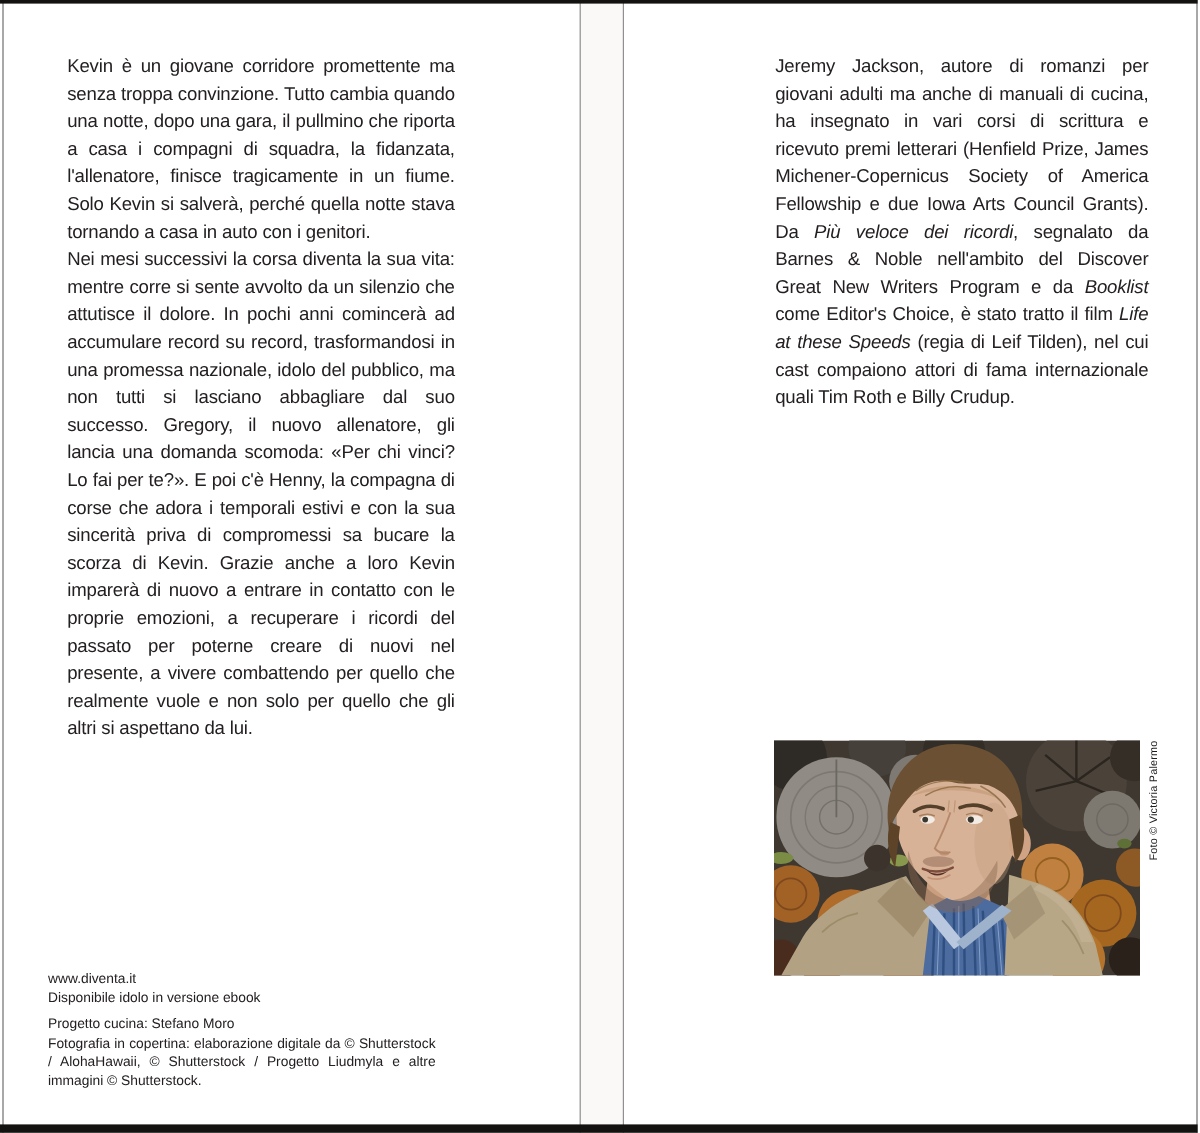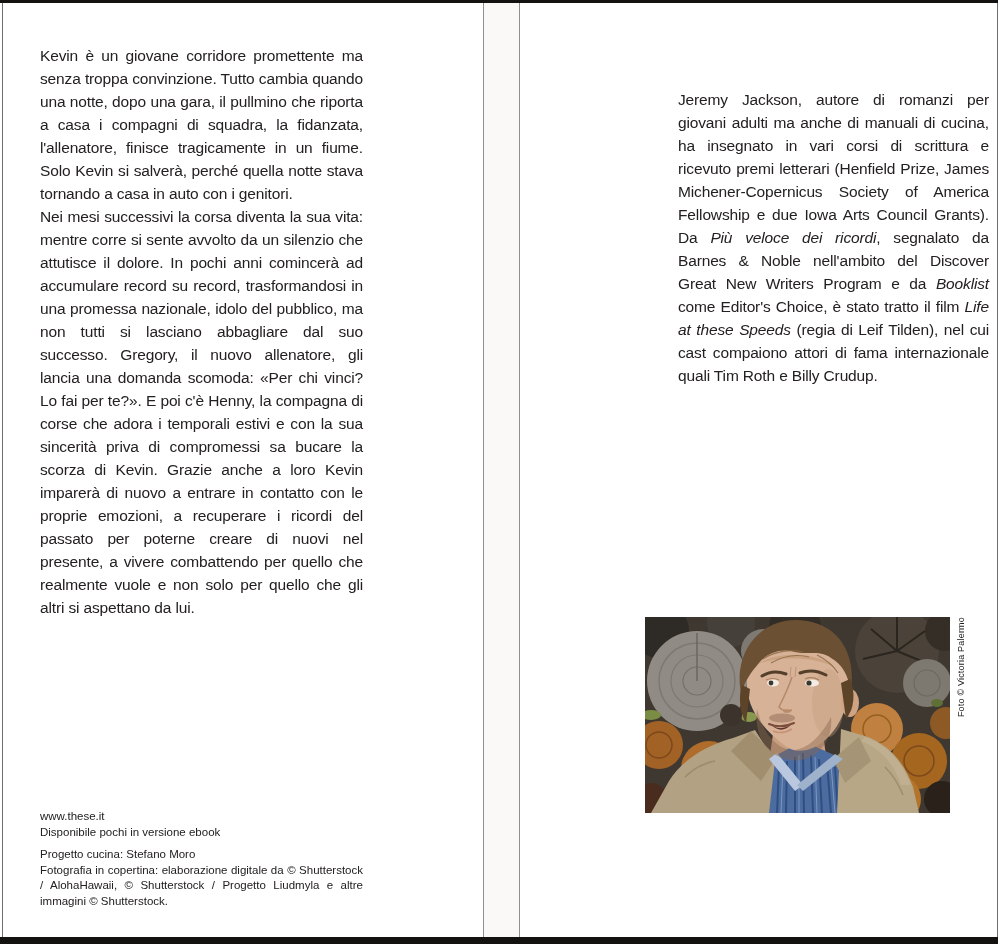--- a/index.html
+++ b/index.html
@@ -30,22 +30,22 @@
   .edge-right   { position: absolute; left: 997px; top: 0; width: 1px; height: 944px; background: #6f6f6f; }
 
   .flap-text {
     position: absolute; top: 44px;
     font-size: 15.5px; line-height: 23px;
     text-align: justify;
     letter-spacing: -0.15px;
     hyphens: auto; -webkit-hyphens: auto;
   }
   .flap-text p { margin: 0; }
-  .left-text  { left: 40px;  width: 323px; }
-  .right-text { left: 678px; width: 311px; margin-top: 44px; }
+  .left-text  { left: 56px;  width: 323px; }
+  .right-text { left: 646px; width: 311px; }
   .it { font-style: italic; }
 
   .footer {
     position: absolute; left: 40px; top: 809px; width: 323px;
     font-size: 11.5px; line-height: 15.5px;
   }
   .footer .gap { height: 7px; }
   .credit-just { text-align: justify; }
 
   figure.photo { margin: 0; position: absolute; left: 645px; top: 617px; width: 305px; height: 196px; }
@@ -66,22 +66,22 @@
 <div id="page">
 
   <div class="fold-strip"></div>
 
   <section class="flap-text left-text">
     <p>Kevin è un giovane corridore promettente ma senza troppa convinzione. Tutto cambia quando una notte, dopo una gara, il pullmino che riporta a casa i compagni di squadra, la fidanzata, l'allenatore, finisce tragicamente in un fiume. Solo Kevin si salverà, perché quella notte stava tornando a casa in auto con i genitori.</p>
     <p>Nei mesi successivi la corsa diventa la sua vita: mentre corre si sente avvolto da un silenzio che attutisce il dolore. In pochi anni comincerà ad accumulare record su record, trasformandosi in una promessa nazionale, idolo del pubblico, ma non tutti si lasciano abbagliare dal suo successo. Gregory, il nuovo allenatore, gli lancia una domanda scomoda: «Per chi vinci? Lo fai per te?». E poi c'è Henny, la compagna di corse che adora i temporali estivi e con la sua sincerità priva di compromessi sa bucare la scorza di Kevin. Grazie anche a loro Kevin imparerà di nuovo a entrare in contatto con le proprie emozioni, a recuperare i ricordi del passato per poterne creare di nuovi nel presente, a vivere combattendo per quello che realmente vuole e non solo per quello che gli altri si aspettano da lui.</p>
   </section>
 
   <footer class="footer">
-    <div>www.these.it</div>
-    <div>Disponibile pochi in versione ebook</div>
+    <div>www.diventa.it</div>
+    <div>Disponibile idolo in versione ebook</div>
     <div class="gap"></div>
     <div>Progetto cucina: Stefano Moro</div>
     <div class="credit-just">Fotografia in copertina: elaborazione digitale da © Shutterstock / AlohaHawaii, © Shutterstock / Progetto Liudmyla e altre immagini © Shutterstock.</div>
   </footer>
 
   <section class="flap-text right-text">
     <p><span>Jeremy Jackson, autore di romanzi per giovani adulti ma anche di manuali di cucina, ha insegnato in vari corsi di scrittura e ricevuto premi letterari (Henfield Prize, James Michener-Copernicus Society of America Fellowship e due Iowa Arts Council Grants). Da </span><span class="it">Più veloce dei ricordi</span><span>, segnalato da Barnes &amp; Noble nell'ambito del Discover Great New Writers Program e da </span><span class="it">Booklist</span><span> come Editor's Choice, è stato tratto il film </span><span class="it">Life at these Speeds</span><span> (regia di Leif Tilden), nel cui cast compaiono attori di fama internazionale quali Tim Roth e Billy Crudup.</span></p>
   </section>
 
   <figure class="photo">

